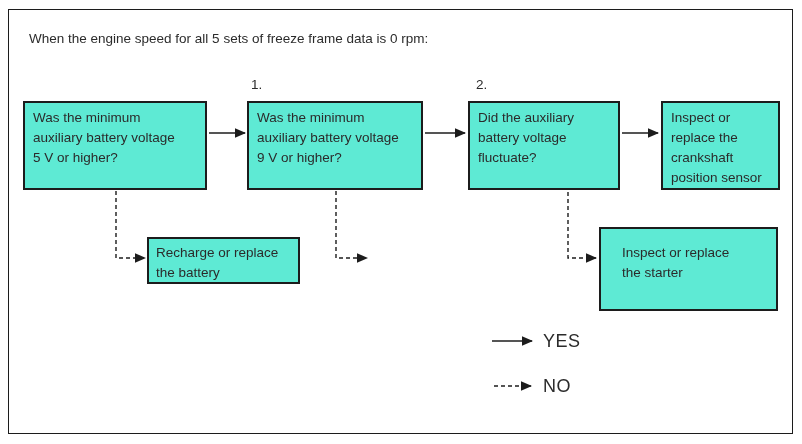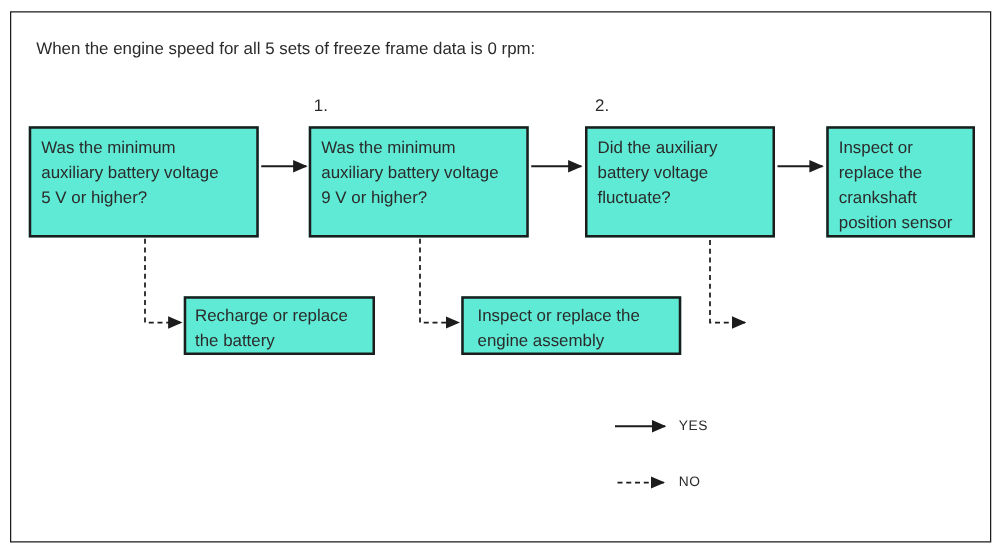--- a/index.html
+++ b/index.html
@@ -46,21 +46,21 @@
   .n-r4 { left: 599px; top: 227px; width: 179px; height: 84px; padding: 14px 21px; }
   .step {
     position: absolute;
     font-size: 13.5px;
     line-height: 16px;
   }
   .step-1 { left: 251px; top: 77px; }
   .step-2 { left: 476px; top: 77px; }
   .legend-label {
     position: absolute;
-    font-size: 11px;
+    font-size: 18px;
     line-height: 16px;
     letter-spacing: 0.5px;
   }
   .legend-yes { left: 543px; top: 333px; }
   .legend-no  { left: 543px; top: 378px; }
   svg.connectors {
     position: absolute;
     left: 0; top: 0;
     width: 802px; height: 444px;
   }
@@ -113,18 +113,18 @@
 9 V or higher?</div>
   <div class="node n-r1">Inspect or
 replace the
 crankshaft
 position sensor</div>
   <div class="node n-q3">Did the auxiliary
 battery voltage
 fluctuate?</div>
   <div class="node n-r2">Recharge or replace
 the battery</div>
-  <div class="node n-r3">Inspect or replace the
-engine assembly</div>
+  <div class="node n-r4">Inspect or replace
+the starter</div>
 
   <div class="legend-label legend-yes">YES</div>
   <div class="legend-label legend-no">NO</div>
 </div>
 
 </body></html>

